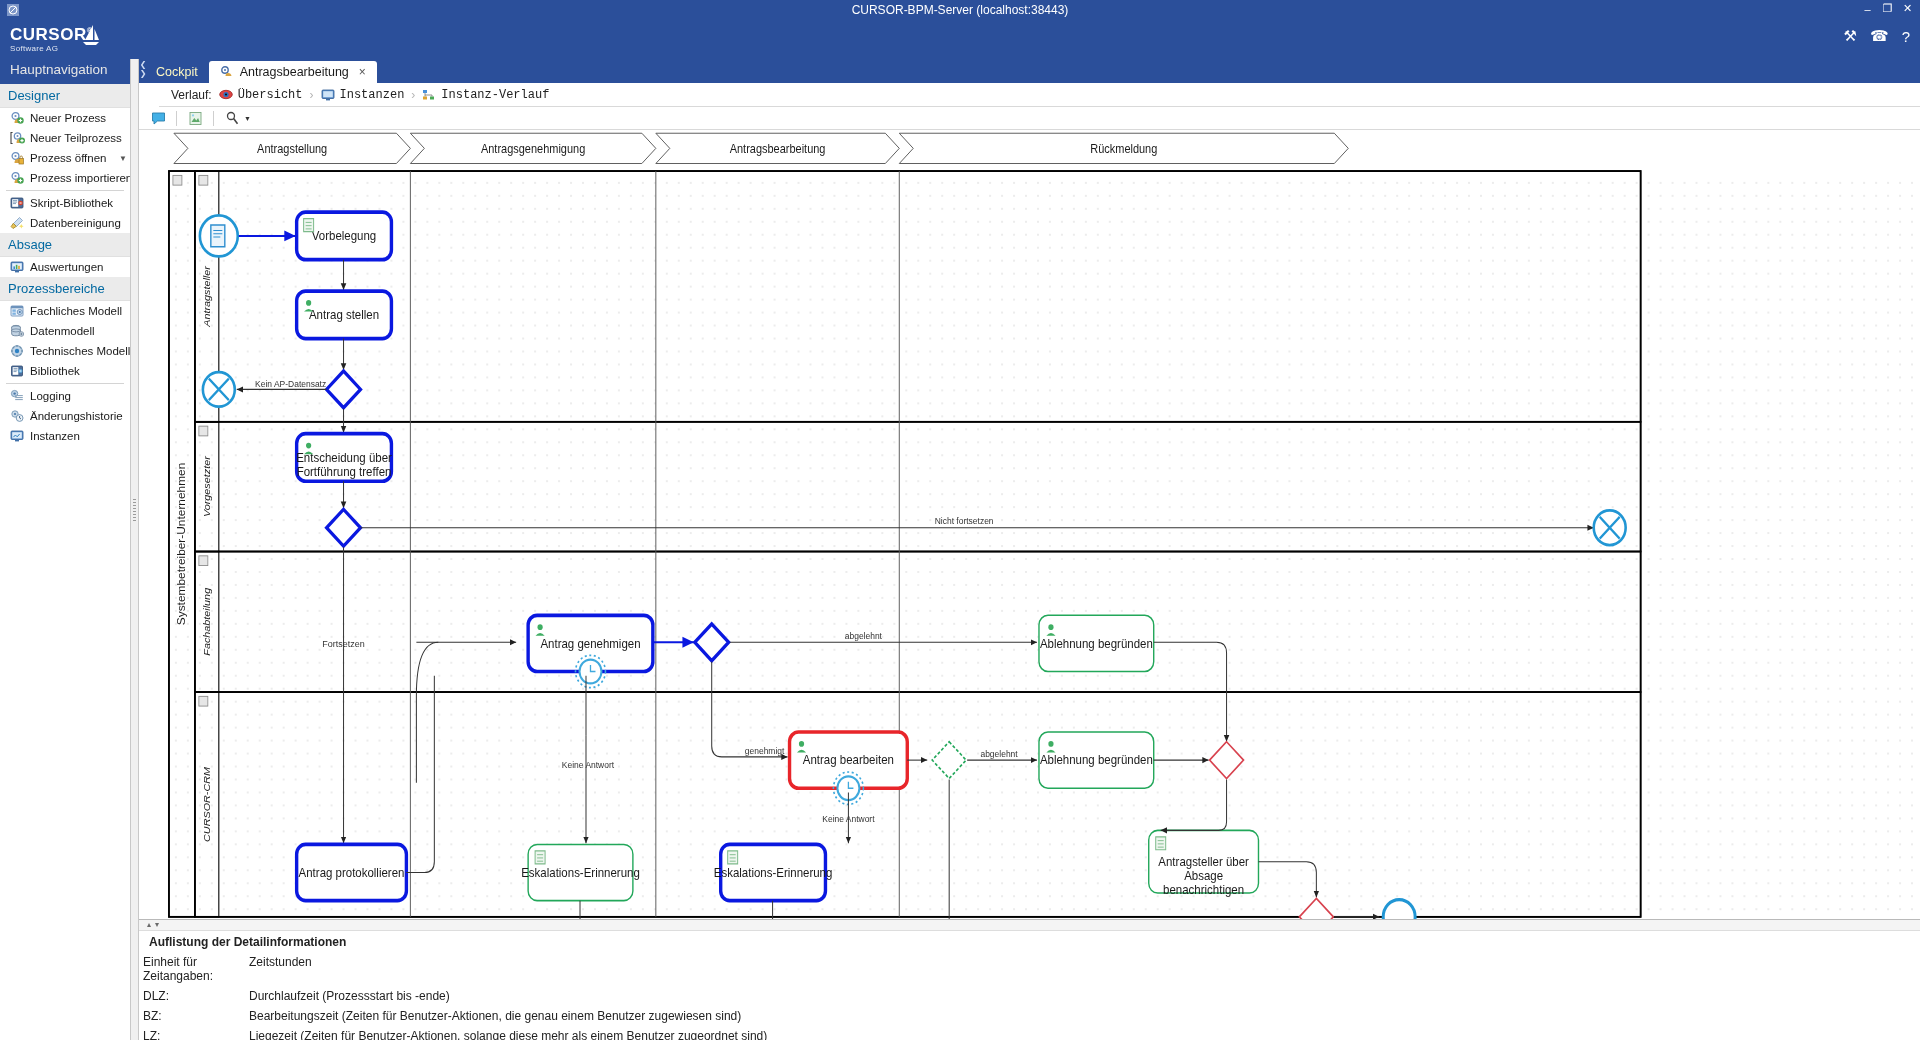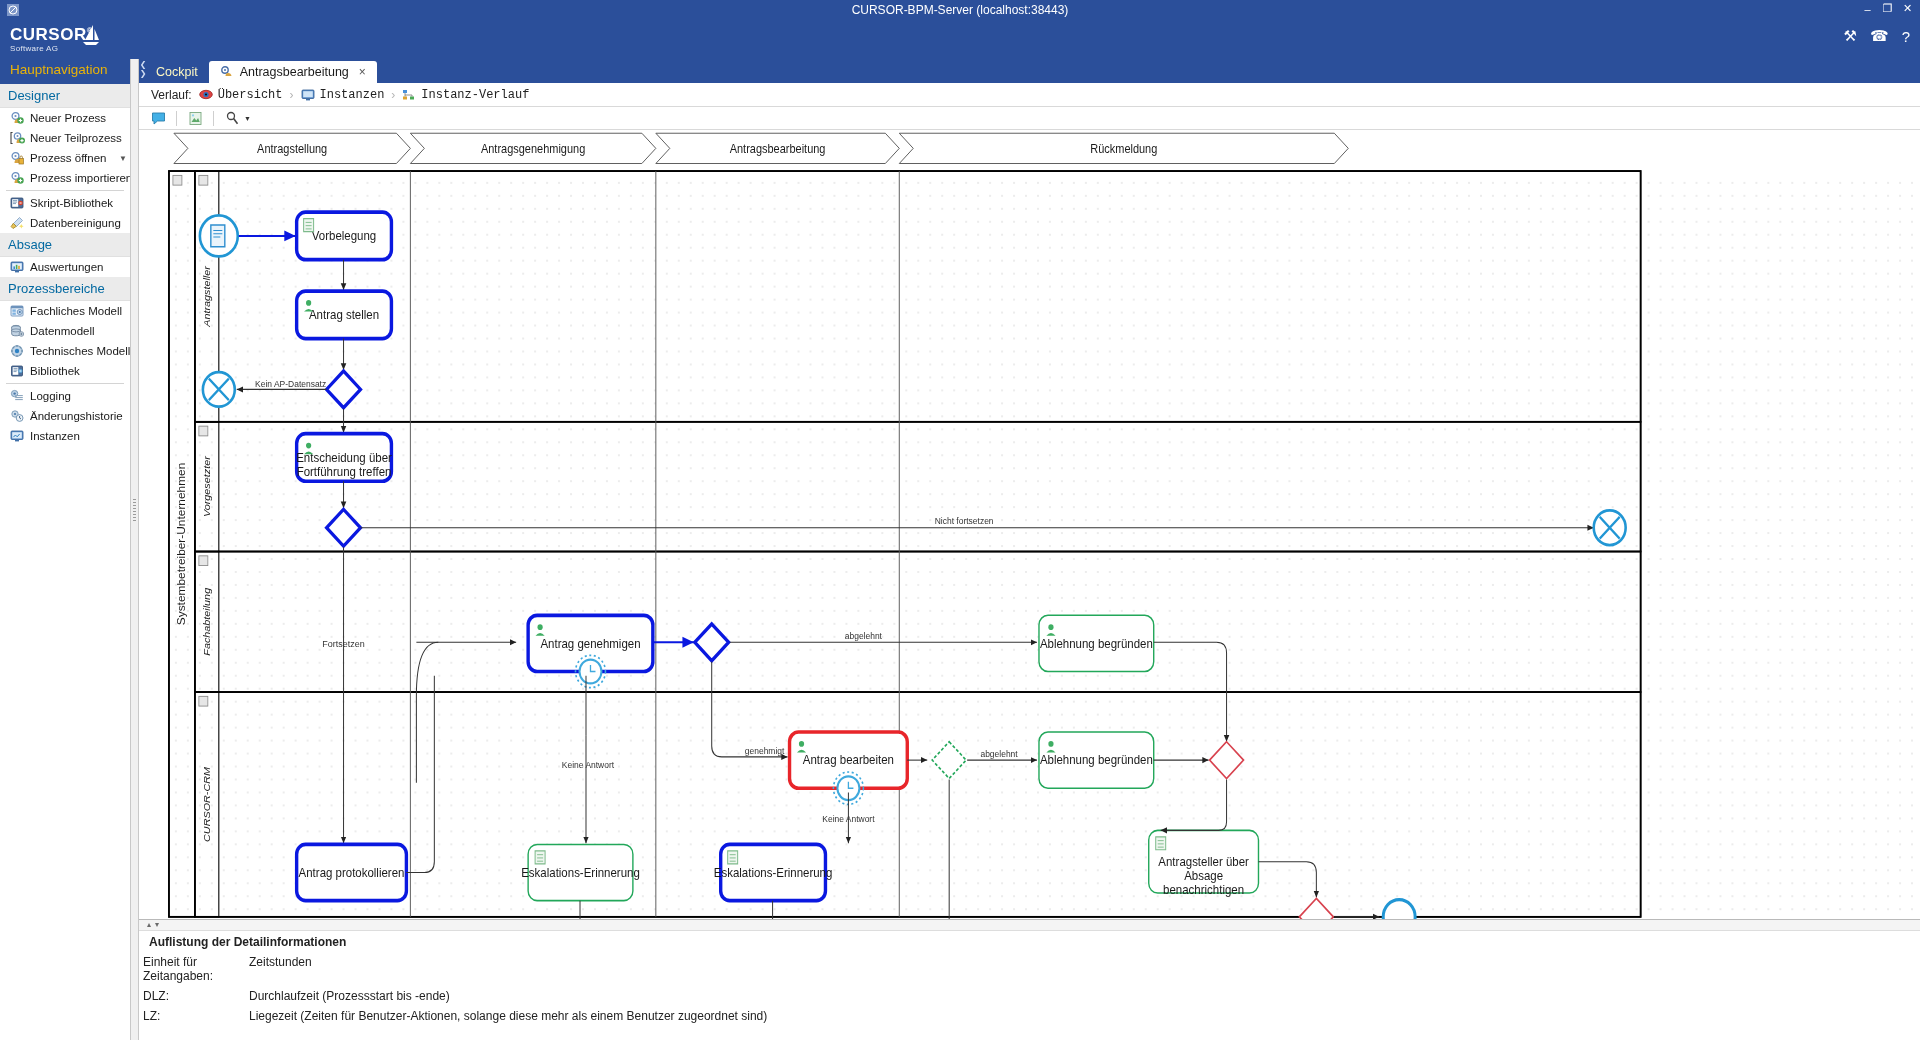--- a/index.html
+++ b/index.html
@@ -22,39 +22,39 @@
   .brandband{height:40px;background:#2b4f9a;position:relative;}
   .brand{position:absolute;left:10px;top:3px;color:#fff;}
   .brand .b1{font-size:17px;font-weight:bold;letter-spacing:.5px;line-height:18px;}
   .brand .b1 sup{font-size:8px;vertical-align:super;}
   .brand .b2{font-size:8px;letter-spacing:.3px;opacity:.85;line-height:10px;}
   .brand .sail{position:absolute;left:72px;top:2px;}
   .hdr-tools{position:absolute;right:10px;top:8px;display:flex;gap:13px;align-items:center;color:#fff;font-size:15px;}
   
   .shell{display:flex;height:981px;}
   .sidebar{width:130px;background:#fff;border-right:1px solid #c8c8c8;position:relative;flex:none;}
-  .sb-head{height:25px;background:#2b4f9a;color:#eab308;font-size:13.5px;padding:3px 0 0 10px;box-sizing:border-box;}
+  .sb-head{height:25px;background:#2b4f9a;color:#e5e5e5;font-size:13.5px;padding:3px 0 0 10px;box-sizing:border-box;}
   .sb-group{background:#ebebeb;color:#0369a1;font-size:13px;padding:4px 0 4px 8px;border-bottom:1px solid #e0e0e0;}
   .sb-item{display:flex;align-items:center;gap:6px;padding:3px 0 3px 10px;font-size:11.5px;color:#1a1a1a;white-space:nowrap;}
   .sb-item .ico{width:14px;height:14px;flex:none;display:inline-block;}
   .sb-item .lbl{overflow:hidden;}
   .sb-sep{height:1px;background:#d4d4d4;margin:2px 6px;}
   .sb-arrow{position:absolute;right:3px;font-size:8px;color:#555;}
   .splitter{width:7px;background:#f0f0f0;border-right:1px solid #c8c8c8;position:relative;flex:none;}
   .splitter .grip{position:absolute;top:440px;left:2px;width:3px;height:22px;
      background:repeating-linear-gradient(to bottom,#9a9a9a 0 1px,transparent 1px 3px);}
   .main{flex:1;display:flex;flex-direction:column;min-width:0;background:#fff;}
   
   .tabstrip{height:24px;background:#2b4f9a;display:flex;align-items:flex-end;position:relative;padding-left:6px;}
   .tab-scroll{position:absolute;left:0;top:1px;width:8px;color:#cfdcf2;font-size:8px;line-height:9px;text-align:center;}
   .tab{height:22px;display:flex;align-items:center;gap:6px;padding:0 11px;font-size:12.5px;color:#fef9c3;}
   .tab.active{background:#fff;color:#1a1a1a;border-radius:3px 3px 0 0;}
   .tab .closex{font-size:12px;color:#555;margin-left:4px;}
   
-  .crumbbar{height:23px;background:#fff;border-bottom:1px solid #d9d9d9;display:flex;align-items:center;gap:7px;padding-left:12px;font-size:12px;}
+  .crumbbar{height:23px;background:#fff;border-bottom:1px solid #d9d9d9;display:flex;align-items:center;gap:7px;padding-left:12px;font-size:12px;margin-left:20px;}
   .crumbbar .sep{color:#b5b5b5;font-size:12px;}
   .crumbbar .ci{display:flex;align-items:center;gap:5px;font-family:Liberation Mono, monospace;}
   
   .toolbar{height:22px;background:#fff;border-bottom:1px solid #d9d9d9;display:flex;align-items:center;gap:6px;padding-left:10px;}
   .tb-btn{width:18px;height:18px;display:flex;align-items:center;justify-content:center;}
   .tb-div{width:1px;height:15px;background:#cfcfcf;margin:0 3px;}
   .tb-caret{font-size:7px;color:#333;margin-left:-3px;}
   
   .canvaswrap{flex:1;position:relative;overflow:hidden;background:#fff;text-align:center;}
   .diagram{position:absolute;left:0;top:0;width:100%;height:100%;}
@@ -573,20 +573,24 @@
       <div id="dp-rows">
           <div class="dp-row">
             <span class="k">Einheit für Zeitangaben:</span>
             <span>Zeitstunden</span>
           </div>
           <div class="dp-row">
             <span class="k">DLZ:</span>
             <span>Durchlaufzeit (Prozessstart bis -ende)</span>
           </div>
           <div class="dp-row">
+            <span class="k">BZ:</span>
+            <span>Bearbeitungszeit (Zeiten für Benutzer-Aktionen, die genau einem Benutzer zugewiesen sind)</span>
+          </div>
+          <div class="dp-row">
             <span class="k">LZ:</span>
             <span>Liegezeit (Zeiten für Benutzer-Aktionen, solange diese mehr als einem Benutzer zugeordnet sind)</span>
           </div>
         </div>
     </div>
 
   </div>
 </div>
 
 </body></html>

